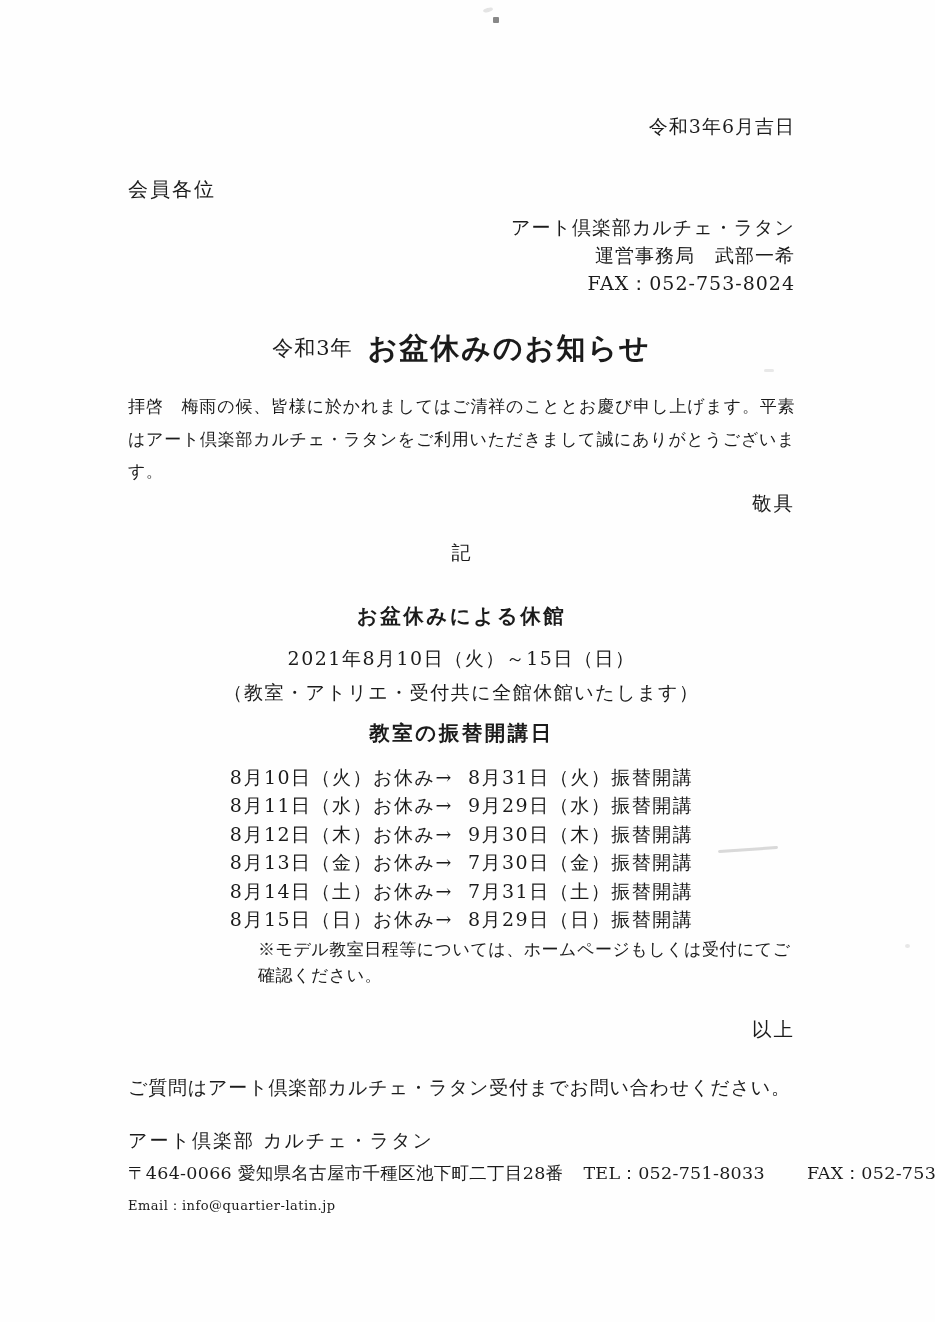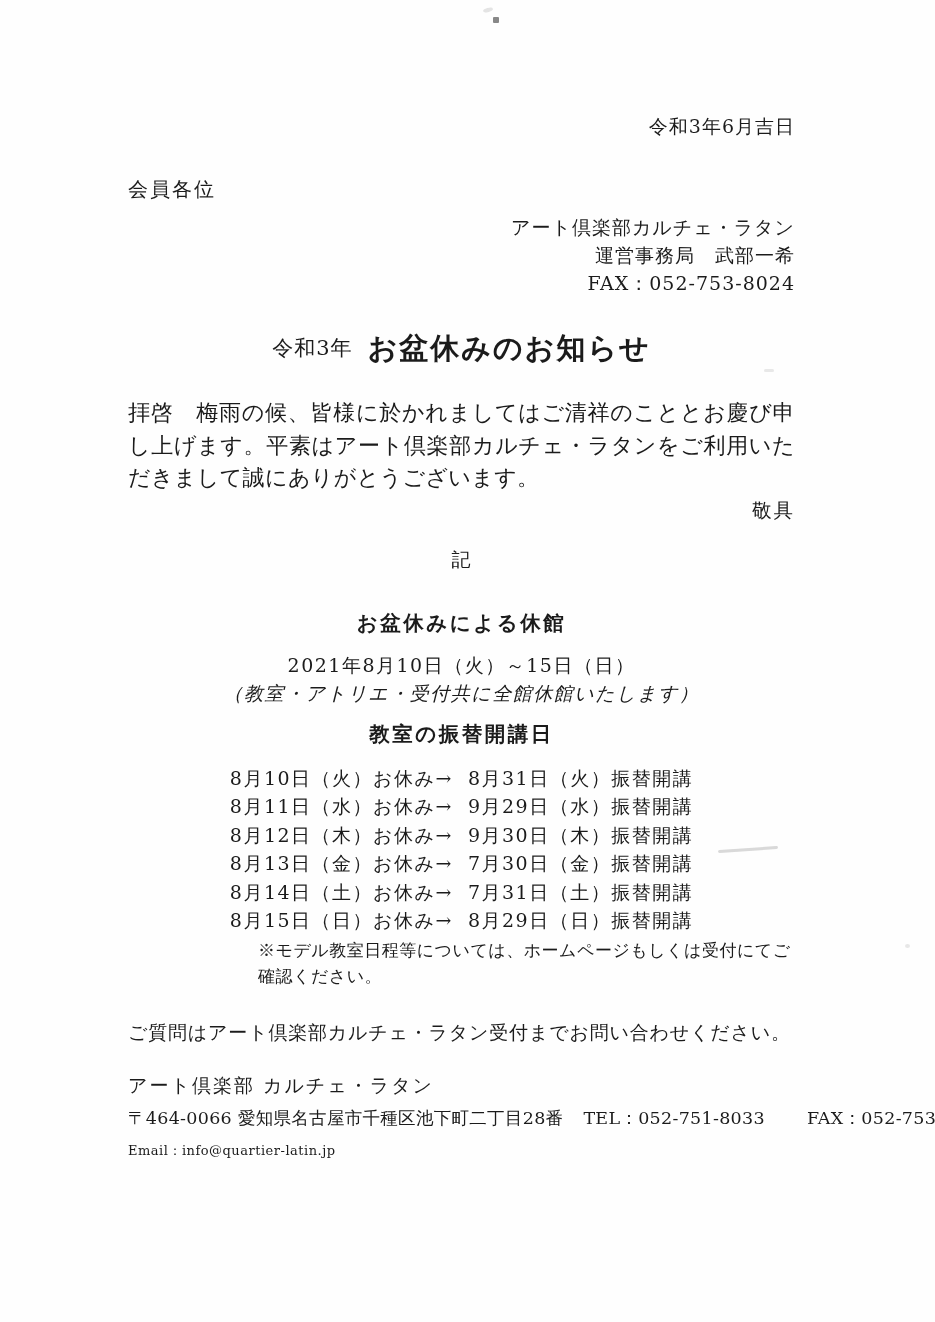--- a/index.html
+++ b/index.html
@@ -18,30 +18,30 @@
 
   .date-line { padding-top: 114px; text-align: right; font-size: 19px; letter-spacing: 1px; }
   .recipient { margin-top: 36px; font-size: 20px; letter-spacing: 2px; }
 
   .sender-block { margin-top: 10px; text-align: right; font-size: 19px; line-height: 28px; letter-spacing: 1px; }
 
   .title-line { margin-top: 32px; text-align: center; height: 40px; }
   .title-era { font-size: 21px; letter-spacing: 1px; vertical-align: 3px; }
   .title-main { font-size: 29px; font-weight: bold; letter-spacing: 2px; margin-left: 10px; }
 
-  .body-block { margin-top: 28px; font-size: 22px; line-height: 32.5px; text-align: justify; letter-spacing: 0.4px; }
+  .body-block { margin-top: 21px; font-size: 17px; line-height: 32.5px; text-align: justify; letter-spacing: 0.4px; }
   .body-block p { margin: 0; }
   .body-block p.indent { text-indent: 1em; }
   .closing { text-align: right; font-size: 19.5px; line-height: 32px; letter-spacing: 2px; }
 
   .record-marker { margin-top: 20px; text-align: center; font-size: 19px; letter-spacing: 1px; }
 
   .closure-heading { margin-top: 36px; text-align: center; font-size: 20.5px; font-weight: bold; letter-spacing: 2.5px; line-height: 28px; }
   .closure-period { margin-top: 14px; text-align: center; font-size: 19px; letter-spacing: 1.5px; line-height: 28px; }
-  .closure-note { margin-top: 0; text-align: center; font-size: 19px; letter-spacing: 1.5px; line-height: 28px; font-style: italic; }
+  .closure-note { margin-top: 6px; text-align: center; font-size: 19px; letter-spacing: 1.5px; line-height: 28px; }
 
   .reschedule-heading { margin-top: 13px; text-align: center; font-size: 20.5px; font-weight: bold; letter-spacing: 2.5px; line-height: 28px; }
 
   .schedule-rows { width: max-content; margin: 16px auto 0; }
   .schedule-row { display: flex; font-size: 19px; line-height: 28.5px; letter-spacing: 1.5px; }
   .schedule-row .reopen { margin-left: 15px; }
 
   .schedule-note { margin-top: 2px; margin-left: 130px; font-size: 17px; letter-spacing: 0.5px; line-height: 26px; }
 
   .end-marker { margin-top: 28px; text-align: right; font-size: 19.5px; letter-spacing: 2px; line-height: 28px; }
@@ -123,20 +123,21 @@
         <span class="reopen">7月31日（土）振替開講</span>
       </div>
       <div class="schedule-row">
         <span class="closed">8月15日（日）お休み→</span>
         <span class="reopen">8月29日（日）振替開講</span>
       </div>
     </div>
 
     <div class="schedule-note">※モデル教室日程等については、ホームページもしくは受付にてご確認ください。</div>
 
+    <div class="end-marker">以上</div>
 
     <div class="contact-note">ご質問はアート倶楽部カルチェ・ラタン受付までお問い合わせください。</div>
 
     <div class="footer-org">アート倶楽部 カルチェ・ラタン</div>
 
     <div class="footer-address-line">
       <span>〒464-0066 愛知県名古屋市千種区池下町二丁目28番</span><span class="tel">TEL：052-751-8033</span><span class="fax">FAX：052-753-8024</span>
     </div>
 
     <div class="footer-email">Email：info@quartier-latin.jp</div>

